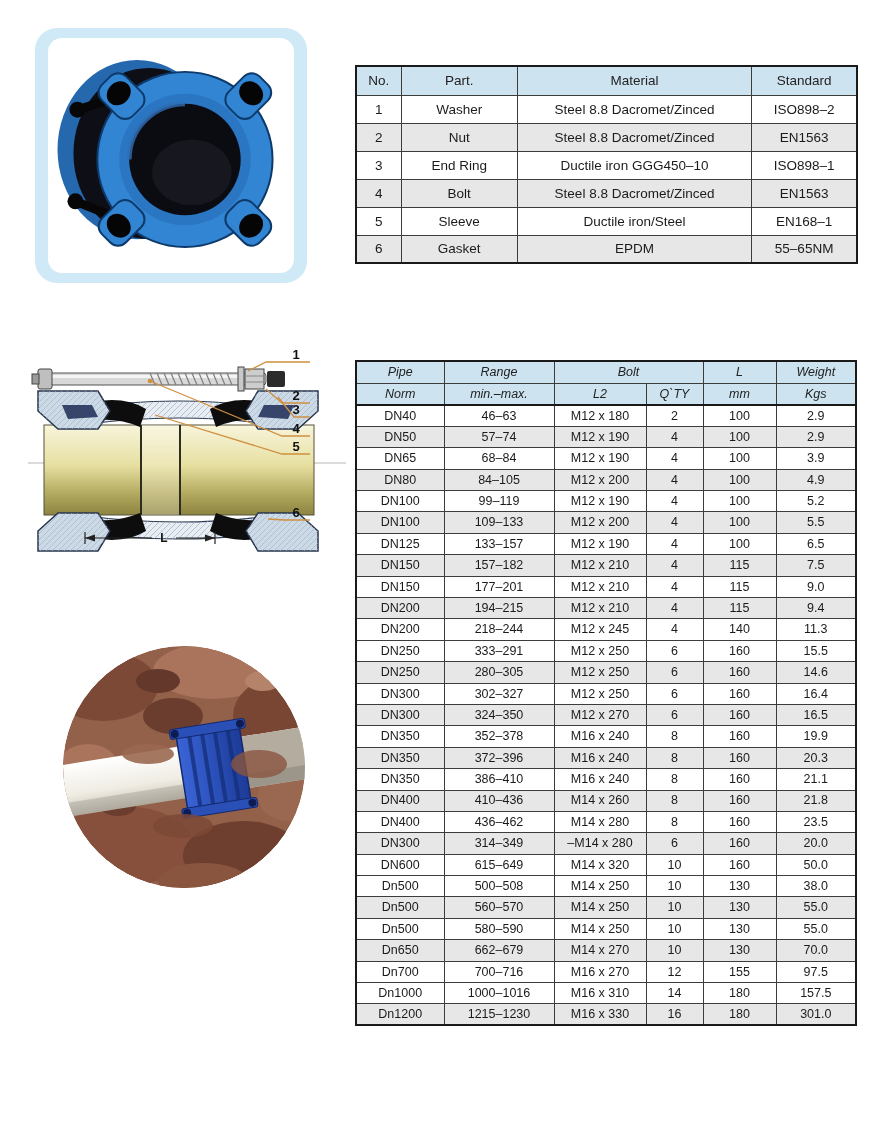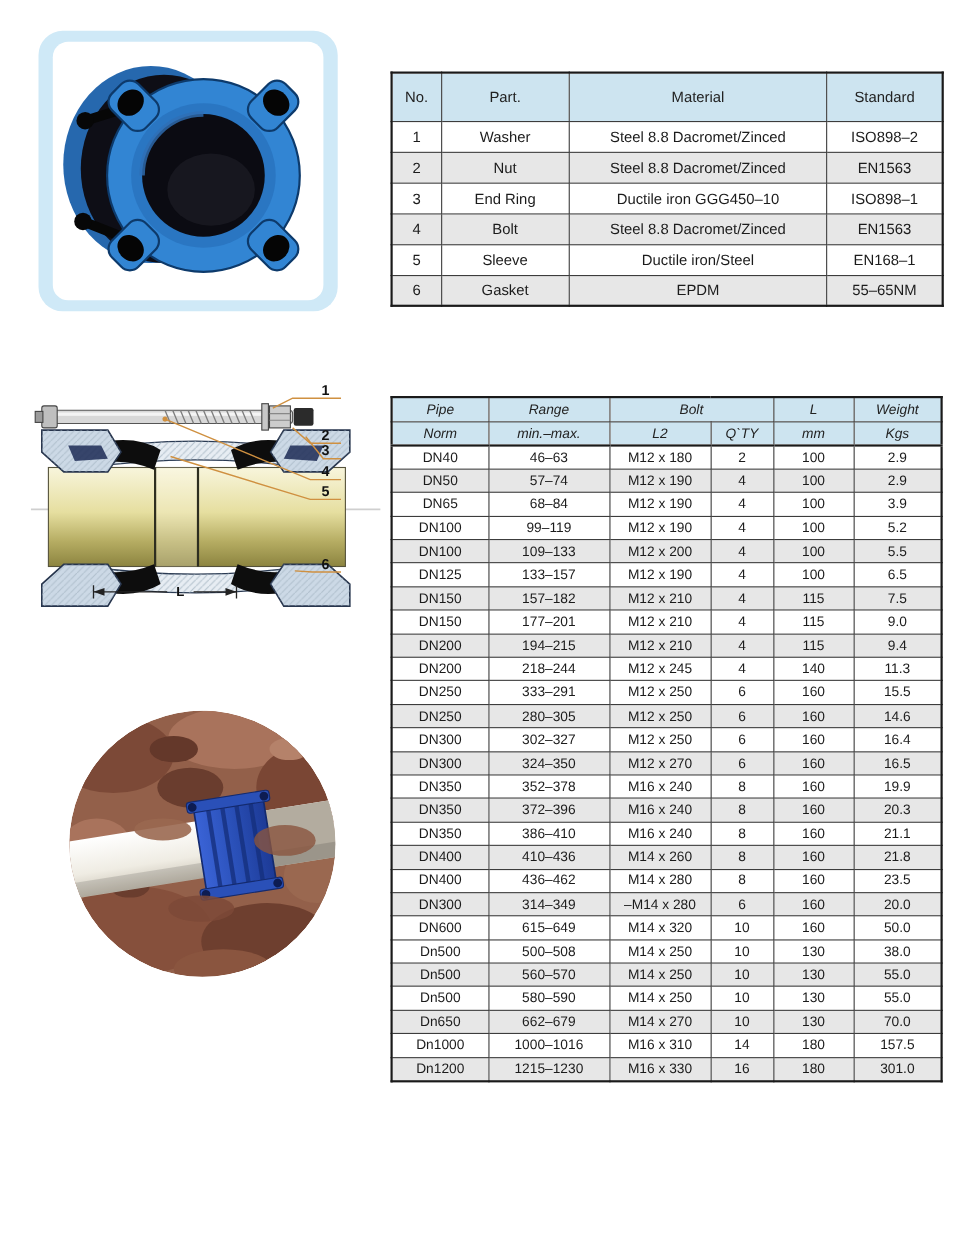--- a/index.html
+++ b/index.html
@@ -20,21 +20,21 @@
   .banner{position:absolute; left:656px; top:33px; width:206px; height:27px;
     background:var(--banner-blue); clip-path:polygon(0 0,100% 0,100% 100%,16px 100%);
     display:flex; align-items:center; justify-content:center;
     font-weight:700; font-size:17px; color:#101010;}
 
   
   table{border-collapse:collapse; table-layout:fixed;}
   .parts-table{position:absolute; left:355px; top:65px; width:503px; border:2px solid var(--border-dark);}
   .parts-table th,.parts-table td{border:1px solid #3c3c3c; text-align:center;
     font-size:13.5px; font-weight:400; height:28px; padding:0 3px; overflow:hidden; white-space:nowrap;}
-  .parts-table thead th{background:var(--header-blue); height:44px; color:#222;}
+  .parts-table thead th{background:var(--header-blue); height:29px; color:#222;}
 
   .spec-table{position:absolute; left:355px; top:360px; width:500px; border:2px solid var(--border-dark);}
   .spec-table th,.spec-table td{border:1px solid #3c3c3c; text-align:center;
     font-size:12.5px; font-weight:400; padding:0 2px; overflow:hidden; white-space:nowrap;}
   .spec-table thead th{background:var(--header-blue); height:22px; color:#222;font-style:italic;}
   .spec-table thead tr.sub th{border-bottom:2px solid var(--border-dark);}
   .spec-table tbody td{height:21.4px; line-height:1;}
   tr.shade{background:var(--row-shade);}
   .spec-table td.section{text-align:left; padding-left:22px;}
   .spec-table td.first{position:relative;}
@@ -350,20 +350,28 @@
           <td>2.9</td>
         </tr>
         <tr>
           <td class="first">DN65</td>
           <td>68–84</td>
           <td>M12 x 190</td>
           <td>4</td>
           <td>100</td>
           <td>3.9</td>
         </tr>
+        <tr class="shade">
+          <td class="first">DN80</td>
+          <td>84–105</td>
+          <td>M12 x 200</td>
+          <td>4</td>
+          <td>100</td>
+          <td>4.9</td>
+        </tr>
         <tr>
           <td class="first">DN100</td>
           <td>99–119</td>
           <td>M12 x 190</td>
           <td>4</td>
           <td>100</td>
           <td>5.2</td>
         </tr>
         <tr class="shade">
           <td class="first">DN100</td>
@@ -527,20 +535,28 @@
         </tr>
         <tr class="shade">
           <td class="first">Dn650</td>
           <td>662–679</td>
           <td>M14 x 270</td>
           <td>10</td>
           <td>130</td>
           <td>70.0</td>
         </tr>
         <tr>
+          <td class="first">Dn700</td>
+          <td>700–716</td>
+          <td>M16 x 270</td>
+          <td>12</td>
+          <td>155</td>
+          <td>97.5</td>
+        </tr>
+        <tr>
           <td class="first">Dn1000</td>
           <td>1000–1016</td>
           <td>M16 x 310</td>
           <td>14</td>
           <td>180</td>
           <td>157.5</td>
         </tr>
         <tr class="shade">
           <td class="first">Dn1200</td>
           <td>1215–1230</td>

